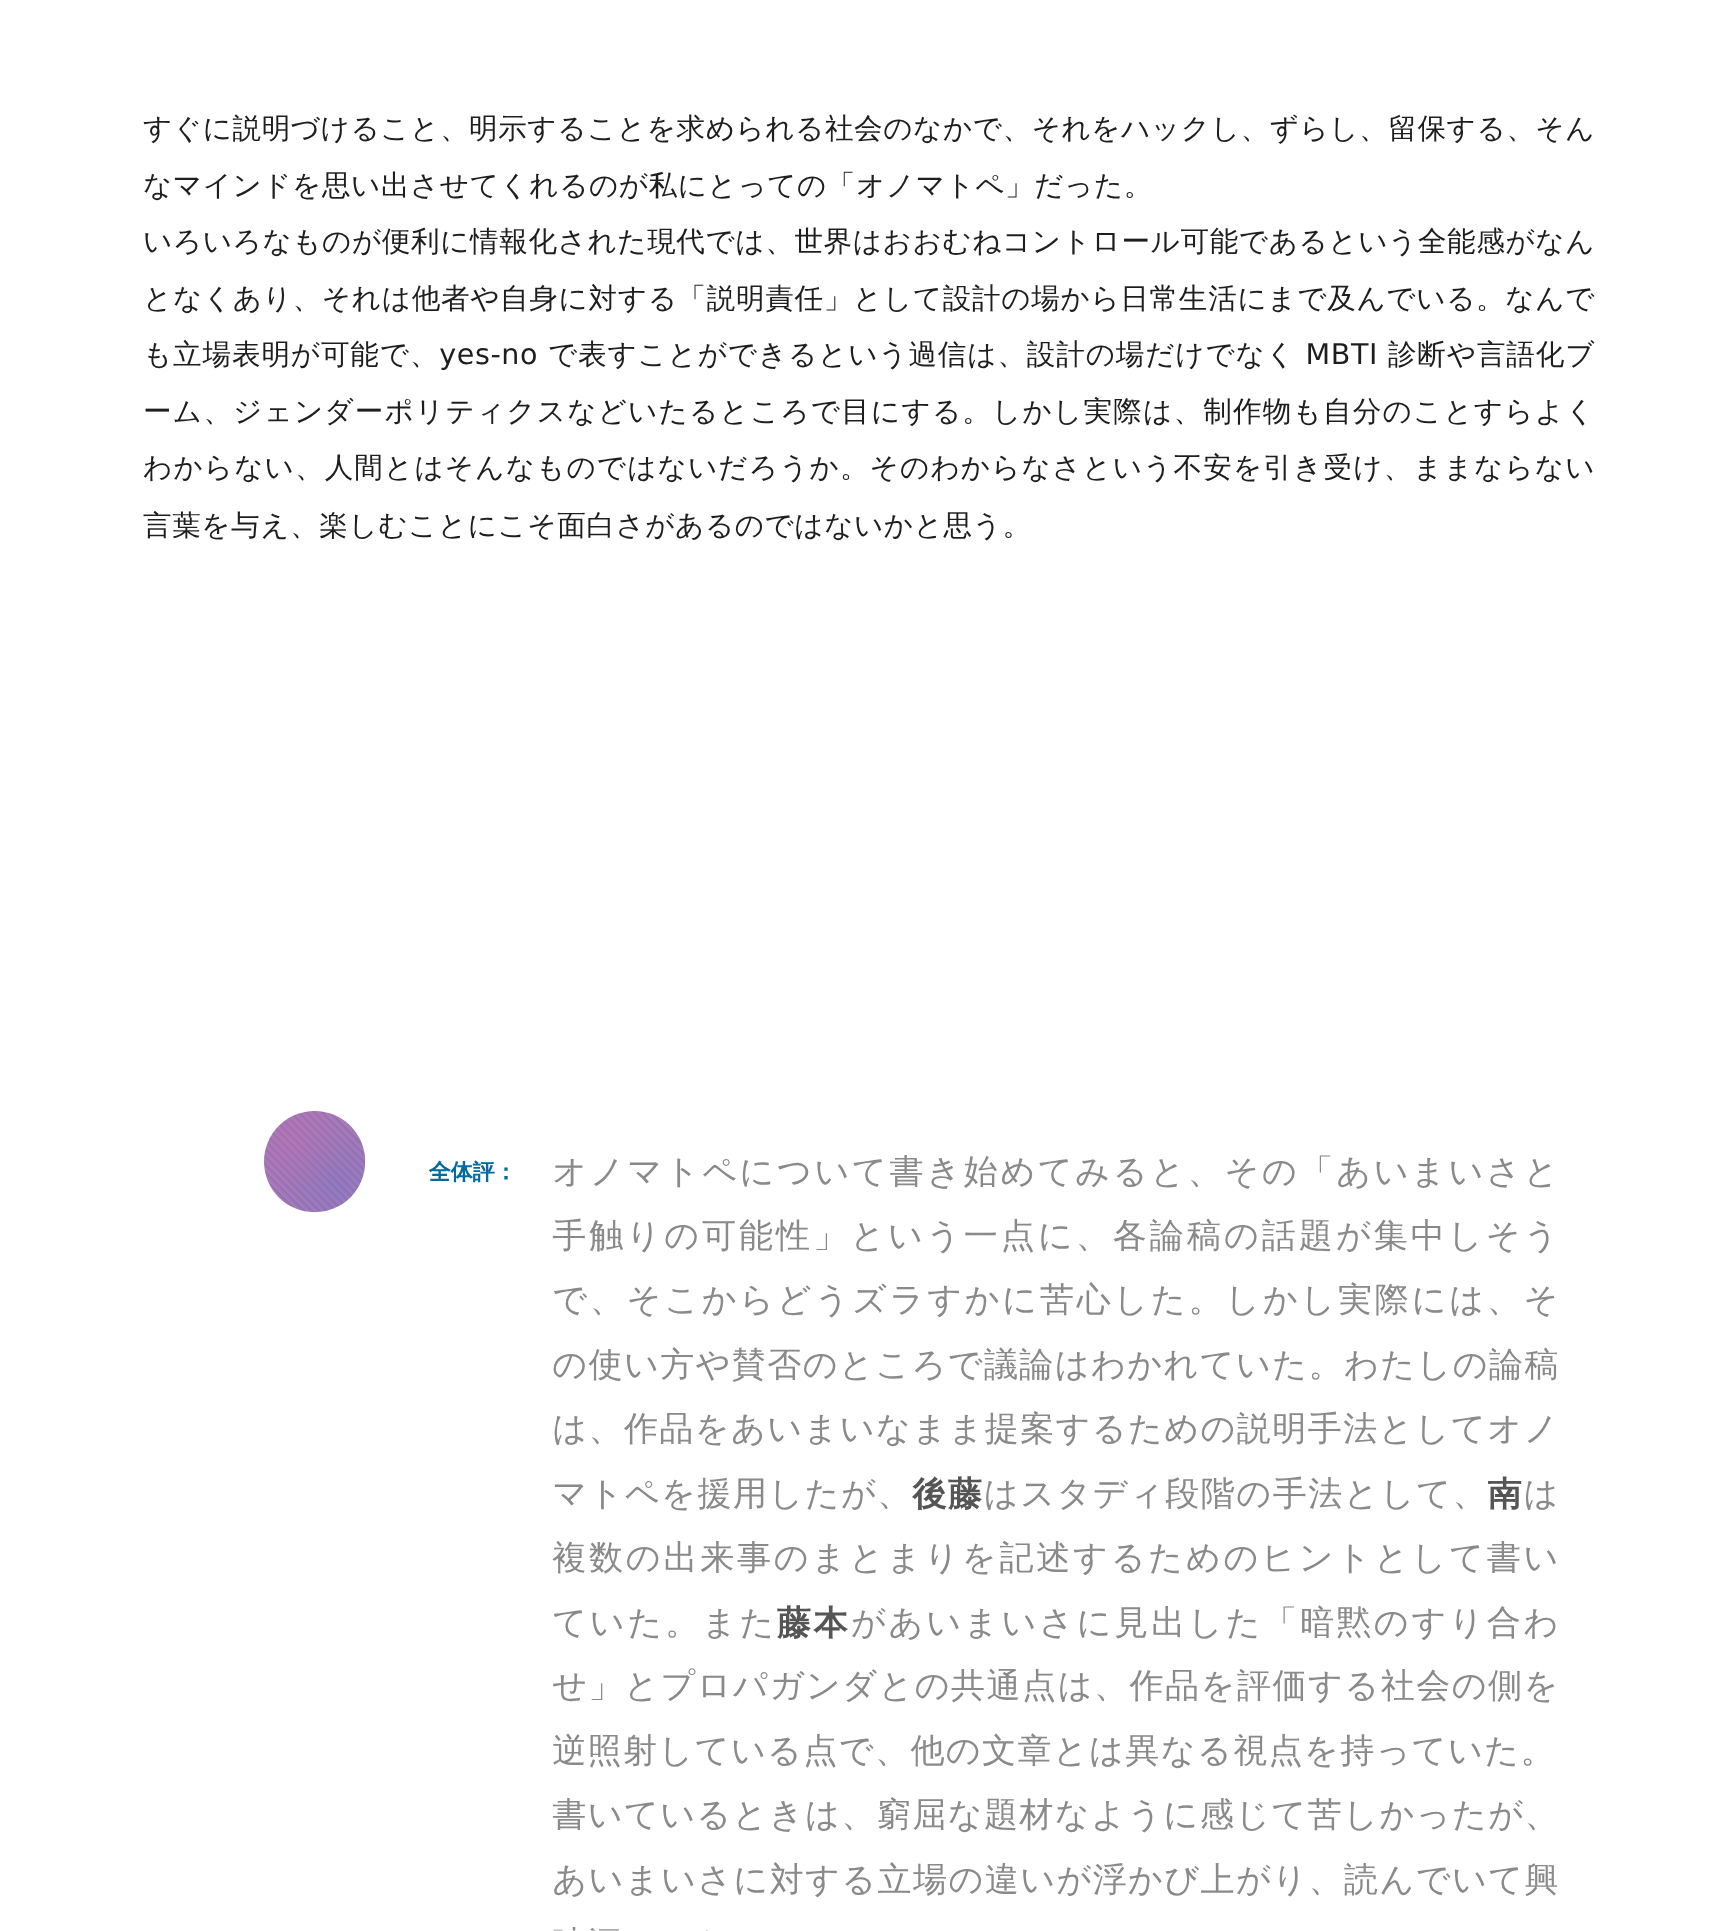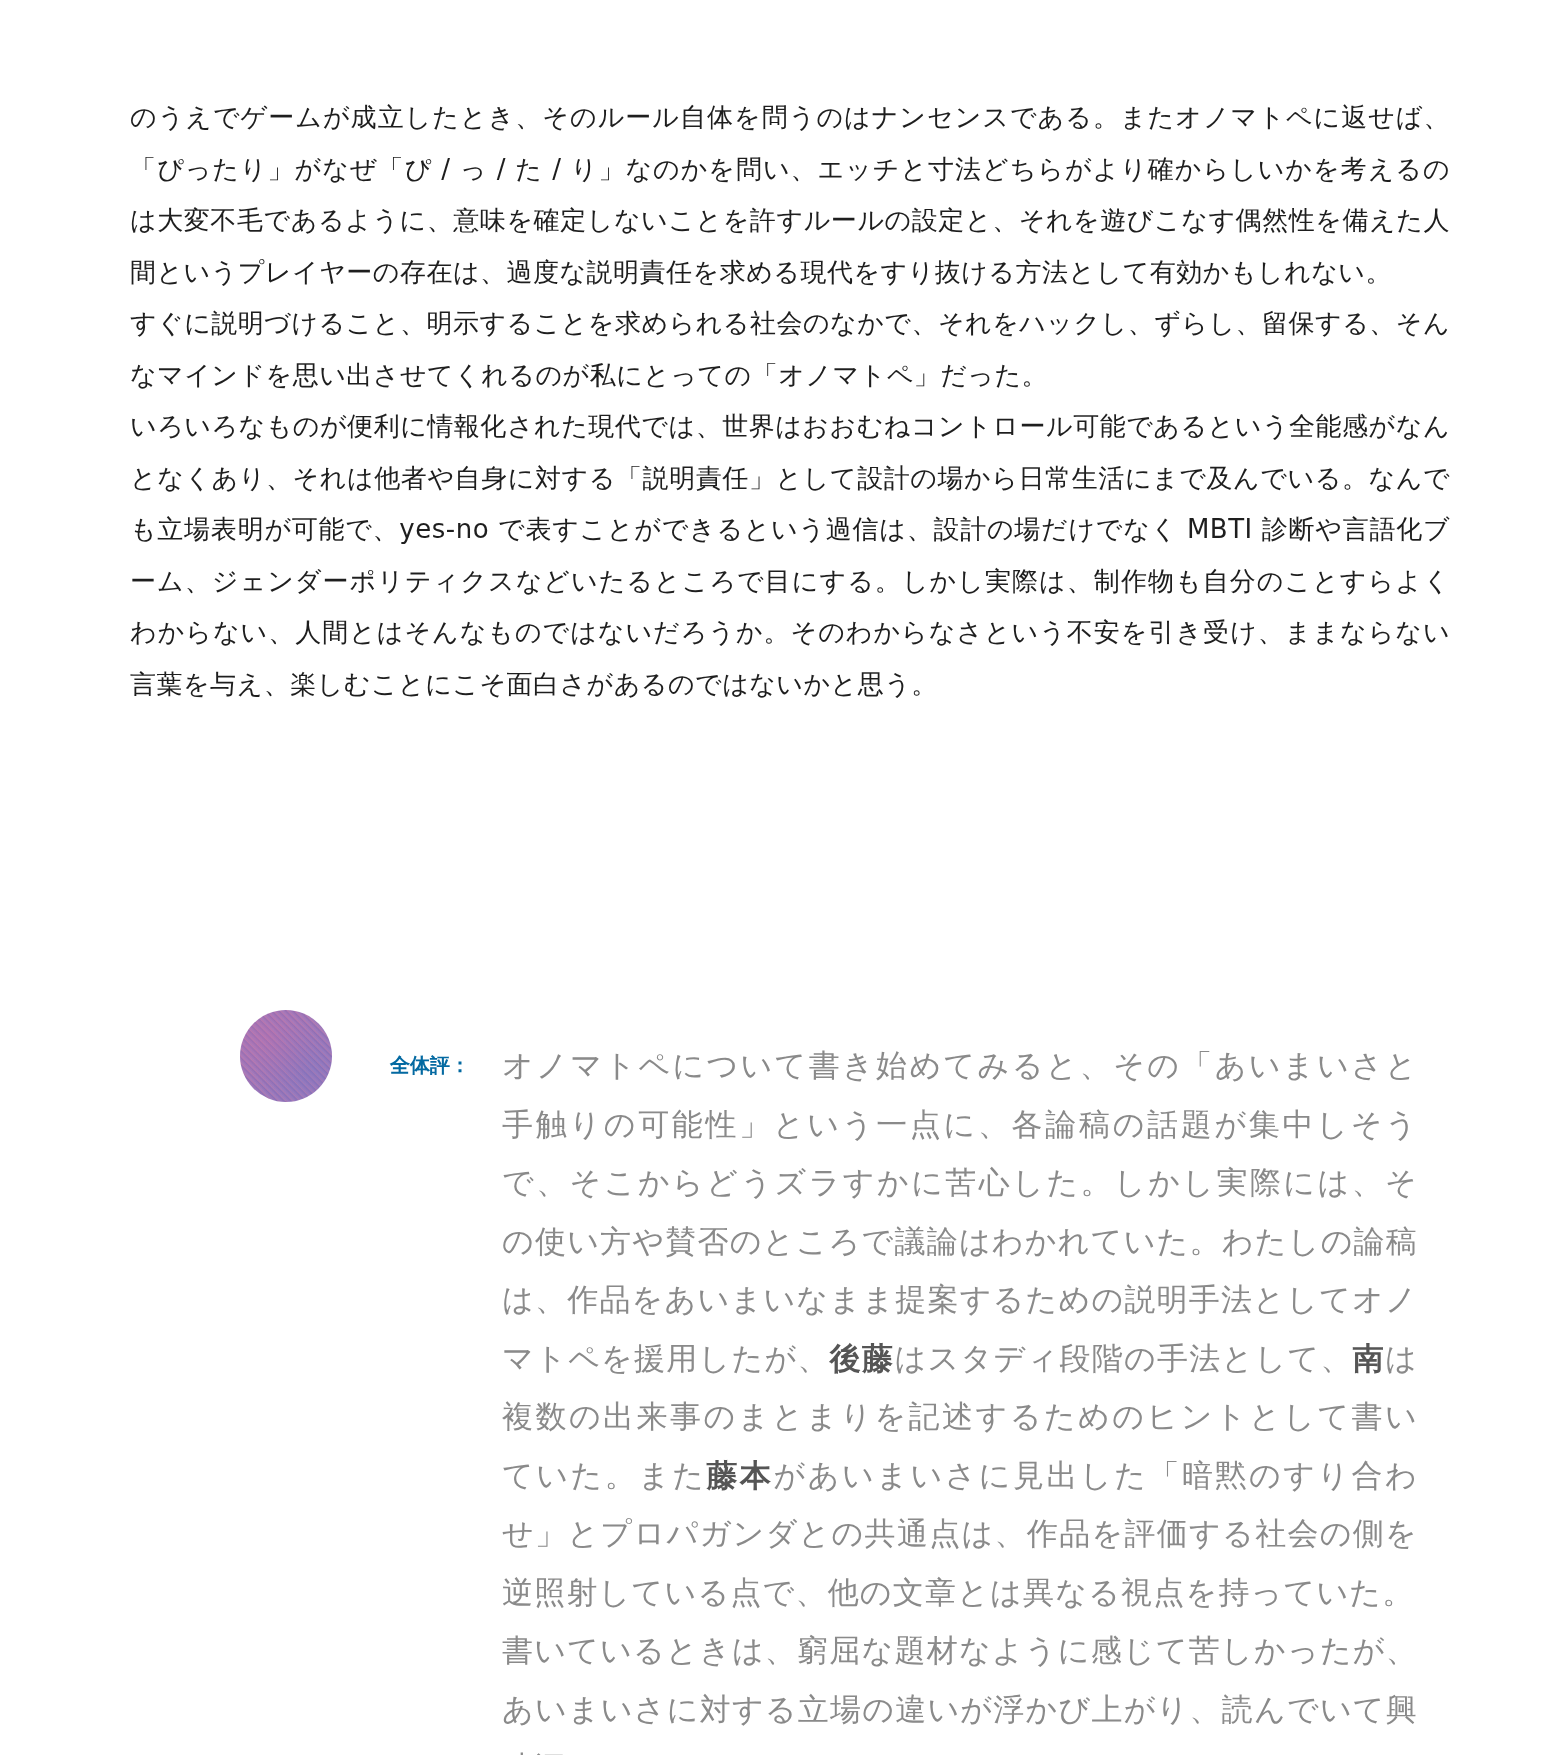--- a/index.html
+++ b/index.html
@@ -84,21 +84,20 @@
     }
     .name {
       font-weight: bold;
       color: #555555;
     }
   </style>
 </head>
 <body>
 
 <div class="article">
-  <p class="para">のうえでゲームが成立したとき、そのルール自体を問うのはナンセンスである。またオノマトペに返せば、「ぴったり」がなぜ「ぴ / っ / た / り」なのかを問い、エッチと寸法どちらがより確からしいかを考えるのは大変不毛であるように、意味を確定しないことを許すルールの設定と、それを遊びこなす偶然性を備えた人間というプレイヤーの存在は、過度な説明責任を求める現代をすり抜ける方法として有効かもしれない。</p>
   <p class="para">すぐに説明づけること、明示することを求められる社会のなかで、それをハックし、ずらし、留保する、そんなマインドを思い出させてくれるのが私にとっての「オノマトペ」だった。</p>
   <p class="para">いろいろなものが便利に情報化された現代では、世界はおおむねコントロール可能であるという全能感がなんとなくあり、それは他者や自身に対する「説明責任」として設計の場から日常生活にまで及んでいる。なんでも立場表明が可能で、yes-no で表すことができるという過信は、設計の場だけでなく MBTI 診断や言語化ブーム、ジェンダーポリティクスなどいたるところで目にする。しかし実際は、制作物も自分のことすらよくわからない、人間とはそんなものではないだろうか。そのわからなさという不安を引き受け、ままならない言葉を与え、楽しむことにこそ面白さがあるのではないかと思う。</p>
 </div>
 
 <div class="comment">
   <div class="avatar"></div>
   <div class="comment-label">全体評：</div>
   <div class="comment-body">
     <p><span>オノマトペについて書き始めてみると、その「あいまいさと手触りの可能性」という一点に、各論稿の話題が集中しそうで、そこからどうズラすかに苦心した。しかし実際には、その使い方や賛否のところで議論はわかれていた。わたしの論稿は、作品をあいまいなまま提案するための説明手法としてオノマトペを援用したが、</span><span class="name">後藤</span><span>はスタディ段階の手法として、</span><span class="name">南</span><span>は複数の出来事のまとまりを記述するためのヒントとして書いていた。また</span><span class="name">藤本</span><span>があいまいさに見出した「暗黙のすり合わせ」とプロパガンダとの共通点は、作品を評価する社会の側を逆照射している点で、他の文章とは異なる視点を持っていた。</span></p>
     <p>書いているときは、窮屈な題材なように感じて苦しかったが、あいまいさに対する立場の違いが浮かび上がり、読んでいて興味深かった。</p>

